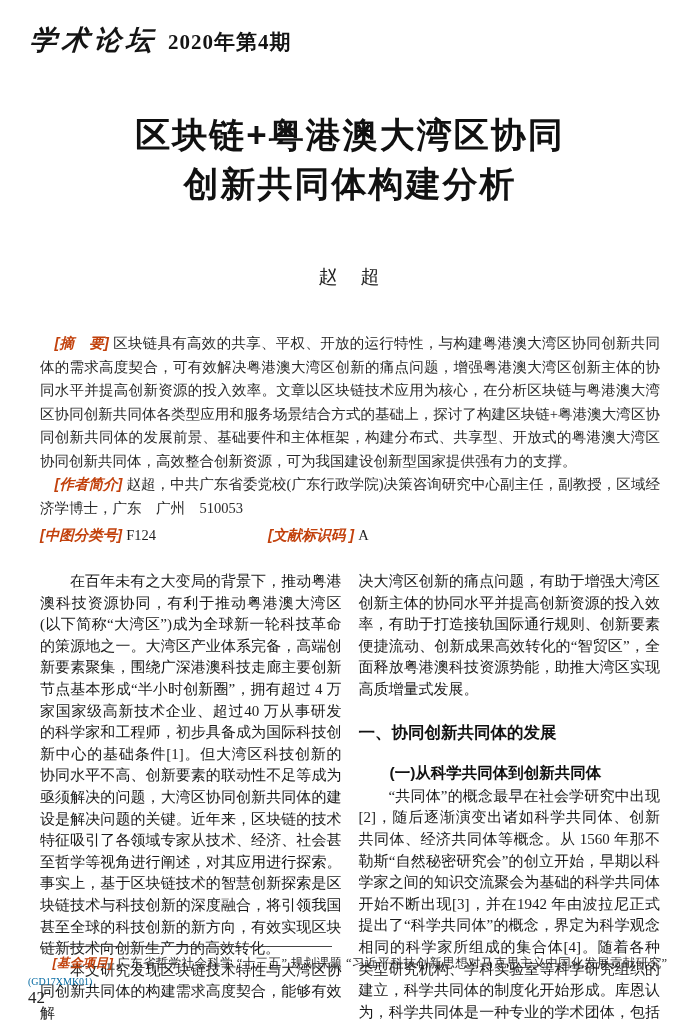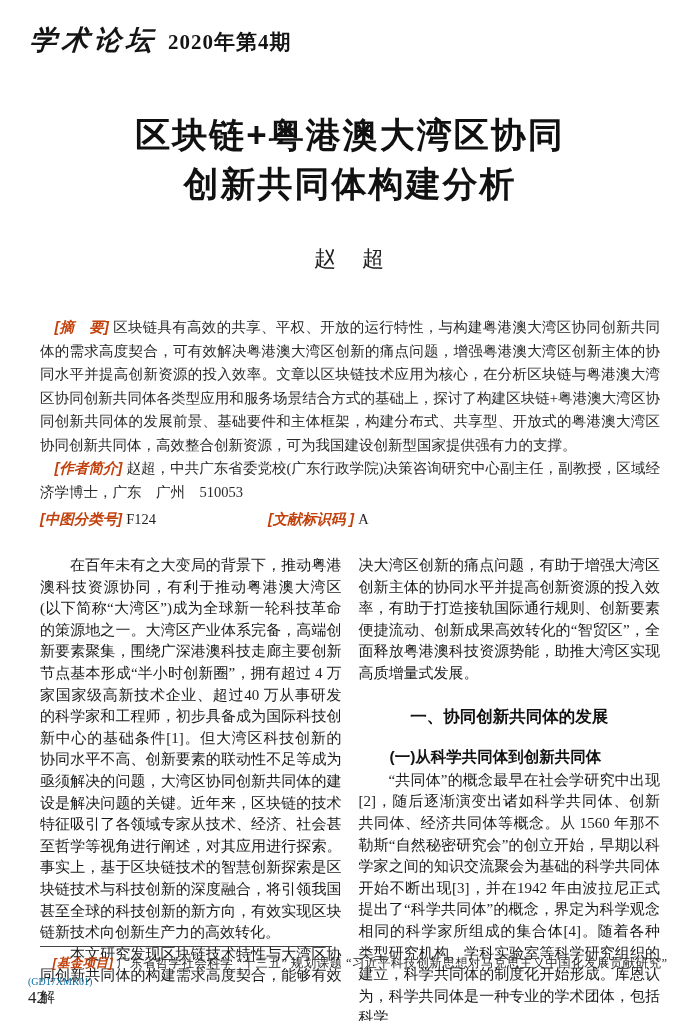--- a/index.html
+++ b/index.html
@@ -24,22 +24,22 @@
   .issue{font-size:21px;font-weight:700;color:#141414;letter-spacing:1px;}
 
   
   .title{
     margin-top:52px;text-align:center;
     font-family:"Liberation Sans","DejaVu Sans",sans-serif;
     font-weight:700;font-size:35px;line-height:49px;
     letter-spacing:2px;color:#111;
   }
   .author{
-    margin-top:36px;text-align:center;
-    font-size:22px;letter-spacing:2px;color:#222;
+    margin-top:56px;text-align:center;
+    font-size:19px;letter-spacing:2px;color:#222;
   }
 
   
   .front{margin-top:42px;}
   .front p{margin:0;text-align:justify;font-size:14.5px;line-height:23.5px;color:#2a2a2a;}
   .front p.ind{text-indent:1em;}
   .lbl{
     font-family:"Liberation Sans","DejaVu Sans",sans-serif;
     font-weight:700;color:#c2410c;font-style:italic;
   }
@@ -50,21 +50,21 @@
   .metarow .m3{flex:1;}
 
   
   .cols{display:flex;gap:17px;margin-top:26px;}
   .col{width:302px;text-align:justify;font-size:15px;line-height:21.6px;color:#1a1a1a;}
   .col p{margin:0;}
   .col p.ind{text-indent:2em;}
   .h1{
     font-family:"Liberation Sans","DejaVu Sans",sans-serif;
     font-weight:700;font-size:16.5px;color:#111;
-    text-align:center;margin:21px 0 19px 0;
+    text-align:left;margin:21px 0 19px 0;
   }
   .h2{
     font-family:"Liberation Sans","DejaVu Sans",sans-serif;
     font-weight:700;font-size:15.5px;color:#111;
     text-indent:2em;margin:0 0 2px 0;text-align:left;
   }
 
   
   .footnote{position:absolute;left:40px;right:56px;top:946px;}
   .rule{width:292px;border-top:1.5px solid #444;margin-bottom:8px;}

